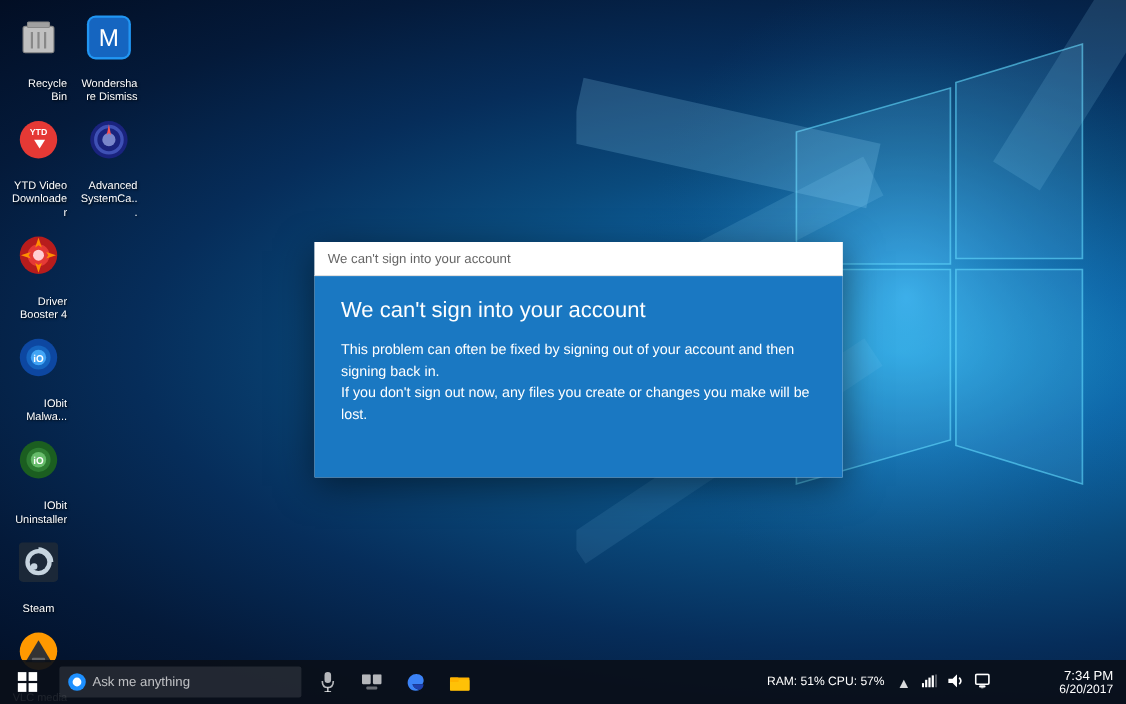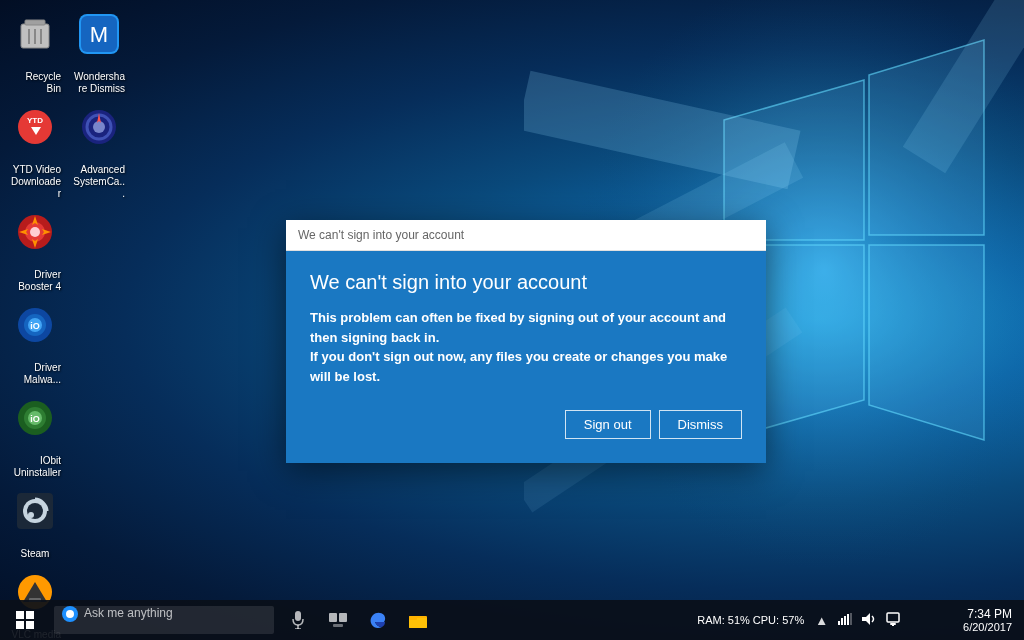--- a/index.html
+++ b/index.html
@@ -88,20 +88,21 @@
       width: 50px;
       height: 40px;
       display: flex;
       align-items: center;
       justify-content: center;
       cursor: pointer;
     }
 
     .taskbar-search {
       display: flex;
+      align-items: center;
       background: rgba(255,255,255,0.1);
       border-radius: 2px;
       height: 28px;
       padding: 0 8px;
       margin: 0 4px;
       width: 220px;
       cursor: pointer;
     }
 
     .search-circle {
@@ -192,21 +193,21 @@
       font-size: 20px;
       font-weight: 300;
       margin-bottom: 14px;
     }
 
     .dialog-message {
       color: white;
       font-size: 13px;
       line-height: 1.5;
       margin-bottom: 24px;
-      font-weight: 700;
+      font-weight: 400;
     }
 
     .dialog-buttons {
       display: flex;
       justify-content: flex-end;
       gap: 8px;
     }
 
     .dialog-btn {
       padding: 6px 18px;
@@ -356,21 +357,21 @@
     <div class="icon-group">
       <div class="desktop-icon">
         <div class="icon-img">
           <svg width="36" height="36" viewBox="0 0 36 36">
             <circle cx="18" cy="18" r="17" fill="#0d47a1"></circle>
             <circle cx="18" cy="18" r="11" fill="#1565c0"></circle>
             <circle cx="18" cy="18" r="7" fill="#42a5f5"></circle>
             <text x="18" y="22" text-anchor="middle" font-size="9" fill="white" font-weight="bold">iO</text>
           </svg>
         </div>
-        <span class="icon-label">Driver Malwa...</span>
+        <span class="icon-label">IObit Malwa...</span>
       </div>
     </div>
 
     <div class="icon-group">
       <div class="desktop-icon">
         <div class="icon-img">
           <svg width="36" height="36" viewBox="0 0 36 36">
             <circle cx="18" cy="18" r="17" fill="#1b5e20"></circle>
             <circle cx="18" cy="18" r="11" fill="#2e7d32"></circle>
             <circle cx="18" cy="18" r="7" fill="#66bb6a"></circle>
@@ -411,24 +412,20 @@
   </div>
 
   <div class="dialog">
     <div class="dialog-titlebar">
       <span>We can't sign into your account</span>
     </div>
     <div class="dialog-body">
       <div class="dialog-title">We can't sign into your account</div>
       <div class="dialog-message">
         <span>This problem can often be fixed by signing out of your account and then signing back in.<br>If you don't sign out now, any files you create or changes you make will be lost.</span>
-      </div>
-      <div class="dialog-buttons">
-        <button class="dialog-btn">Sign out</button>
-        <button class="dialog-btn">Dismiss</button>
       </div>
     </div>
   </div>
 
   <div class="taskbar">
 
     <div class="taskbar-start">
       <svg width="18" height="18" viewBox="0 0 18 18">
         <rect x="0" y="0" width="8" height="8" fill="white"></rect>
         <rect x="10" y="0" width="8" height="8" fill="white"></rect>

